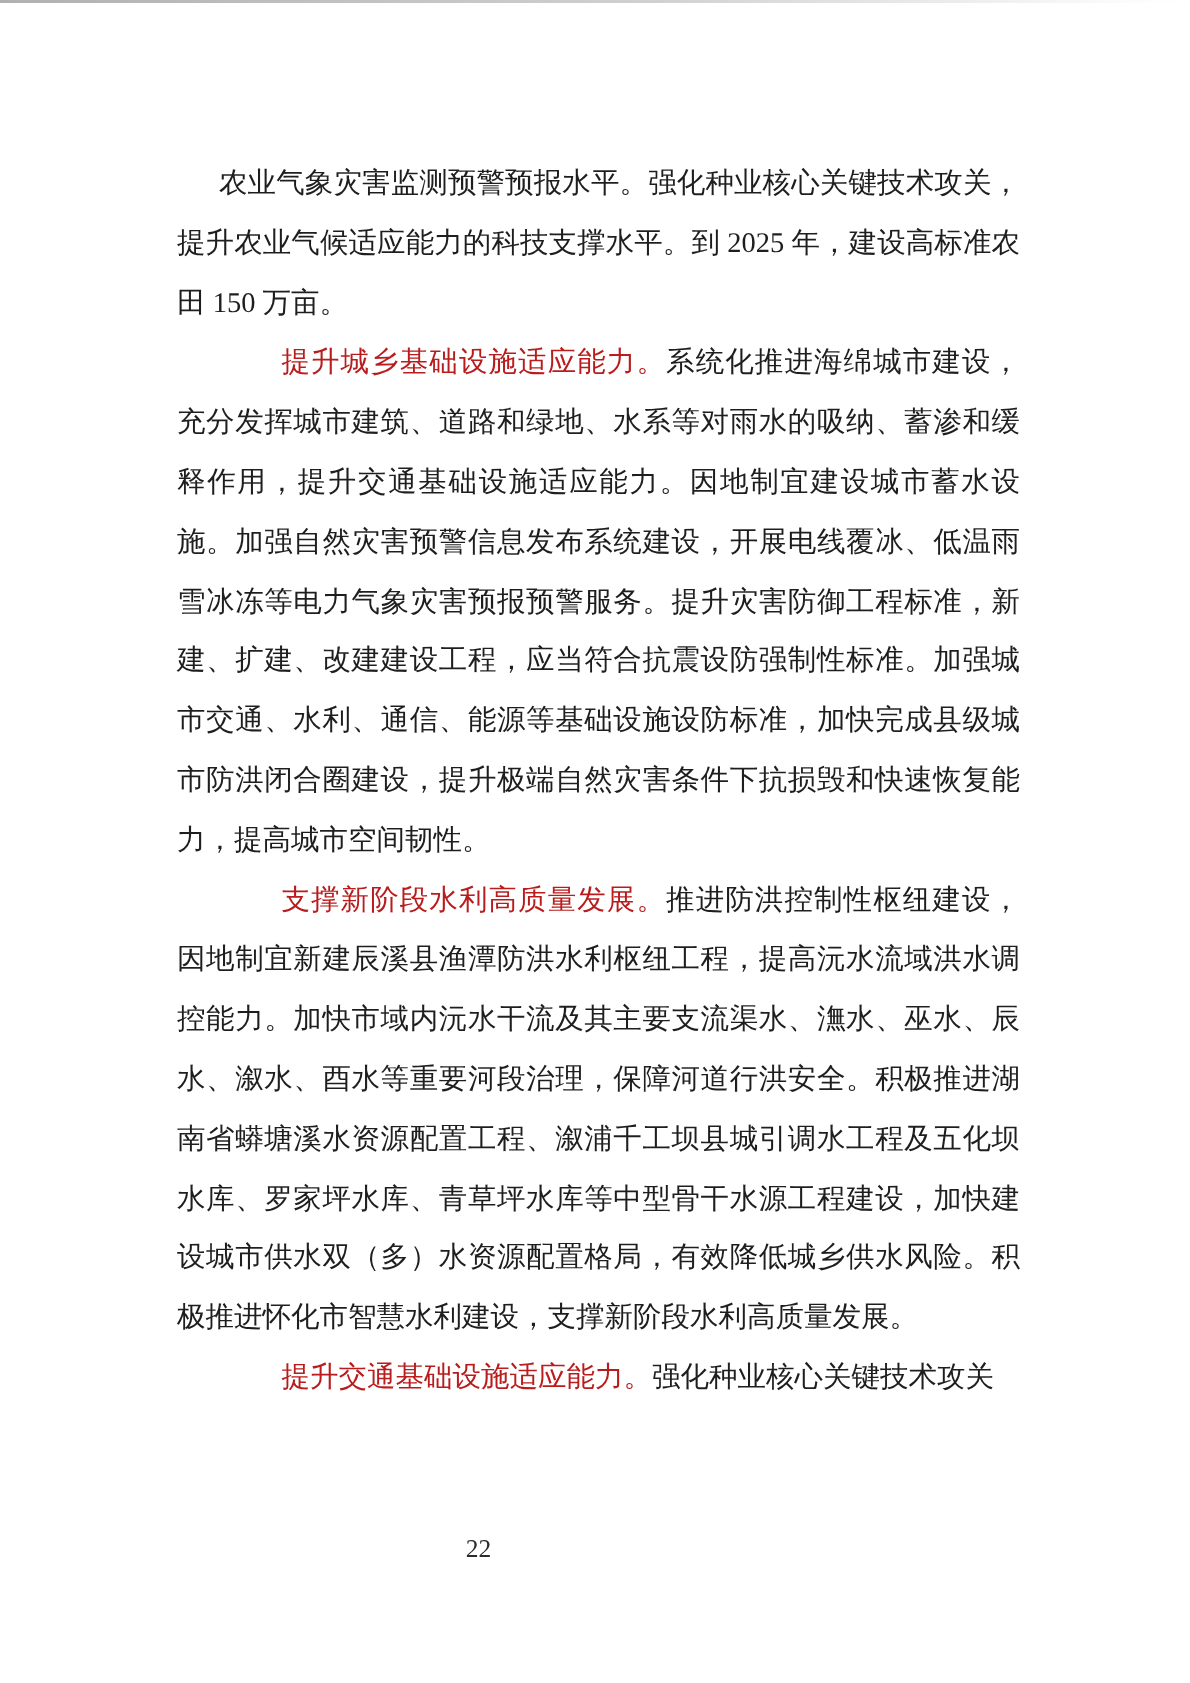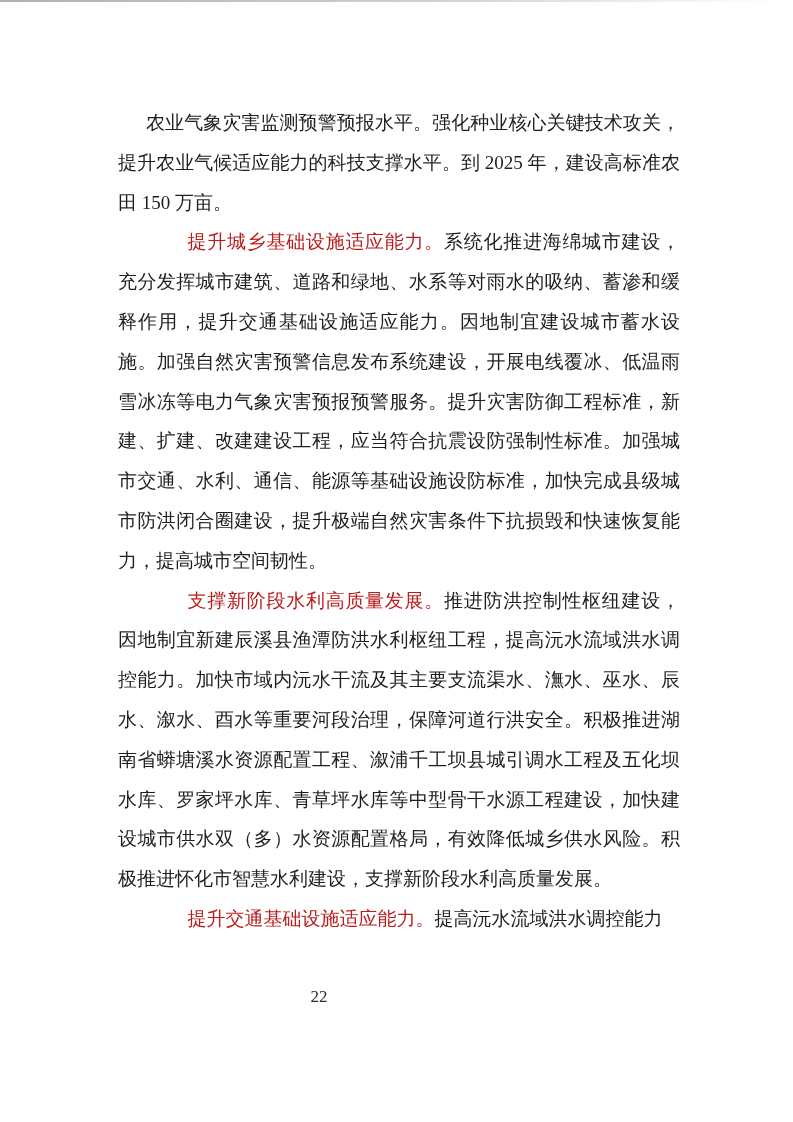--- a/index.html
+++ b/index.html
@@ -45,21 +45,21 @@
   .para.indented {
     text-indent: 41.6px;
   }
   .para-lead {
     font-weight: 400;
     color: #b91c1c;
     margin-left: 28px;
   }
   .page-number {
     position: absolute;
-    top: 986px;
+    top: 1022px;
     left: 0;
     width: 638px;
     text-align: center;
     font-size: 17px;
     line-height: 22px;
     color: #2a2a2a;
   }
 </style>
 </head>
 <body>
@@ -70,17 +70,17 @@
   <p class="para">
     <span class="para-lead"></span><span>农业气象灾害监测预警预报水平。强化种业核心关键技术攻关，提升农业气候适应能力的科技支撑水平。到 2025 年，建设高标准农田 150 万亩。</span>
   </p>
   <p class="para indented">
     <span class="para-lead">提升城乡基础设施适应能力。</span><span>系统化推进海绵城市建设，充分发挥城市建筑、道路和绿地、水系等对雨水的吸纳、蓄渗和缓释作用，提升交通基础设施适应能力。因地制宜建设城市蓄水设施。加强自然灾害预警信息发布系统建设，开展电线覆冰、低温雨雪冰冻等电力气象灾害预报预警服务。提升灾害防御工程标准，新建、扩建、改建建设工程，应当符合抗震设防强制性标准。加强城市交通、水利、通信、能源等基础设施设防标准，加快完成县级城市防洪闭合圈建设，提升极端自然灾害条件下抗损毁和快速恢复能力，提高城市空间韧性。</span>
   </p>
   <p class="para indented">
     <span class="para-lead">支撑新阶段水利高质量发展。</span><span>推进防洪控制性枢纽建设，因地制宜新建辰溪县渔潭防洪水利枢纽工程，提高沅水流域洪水调控能力。加快市域内沅水干流及其主要支流渠水、潕水、巫水、辰水、溆水、酉水等重要河段治理，保障河道行洪安全。积极推进湖南省蟒塘溪水资源配置工程、溆浦千工坝县城引调水工程及五化坝水库、罗家坪水库、青草坪水库等中型骨干水源工程建设，加快建设城市供水双（多）水资源配置格局，有效降低城乡供水风险。积极推进怀化市智慧水利建设，支撑新阶段水利高质量发展。</span>
   </p>
   <p class="para indented">
-    <span class="para-lead">提升交通基础设施适应能力。</span><span>提高沅水流域洪水调控能力</span>
+    <span class="para-lead">提升交通基础设施适应能力。</span><span>强化种业核心关键技术攻关</span>
   </p>
 </div>
 
 <div class="page-number">22</div>
 
 </body></html>

